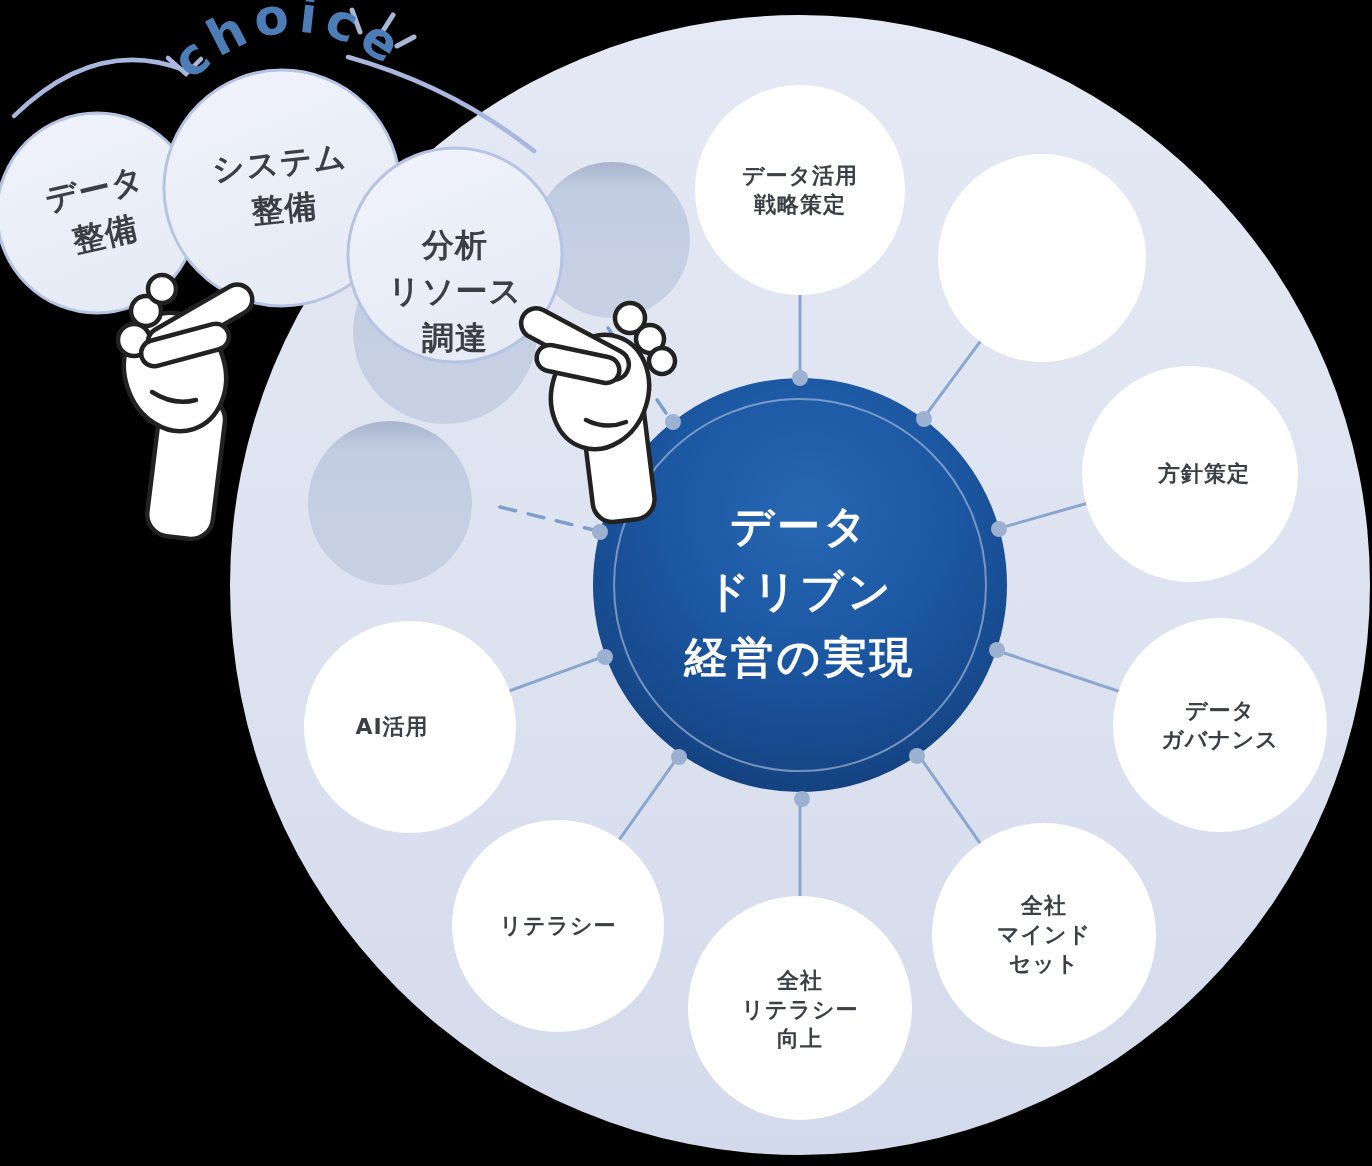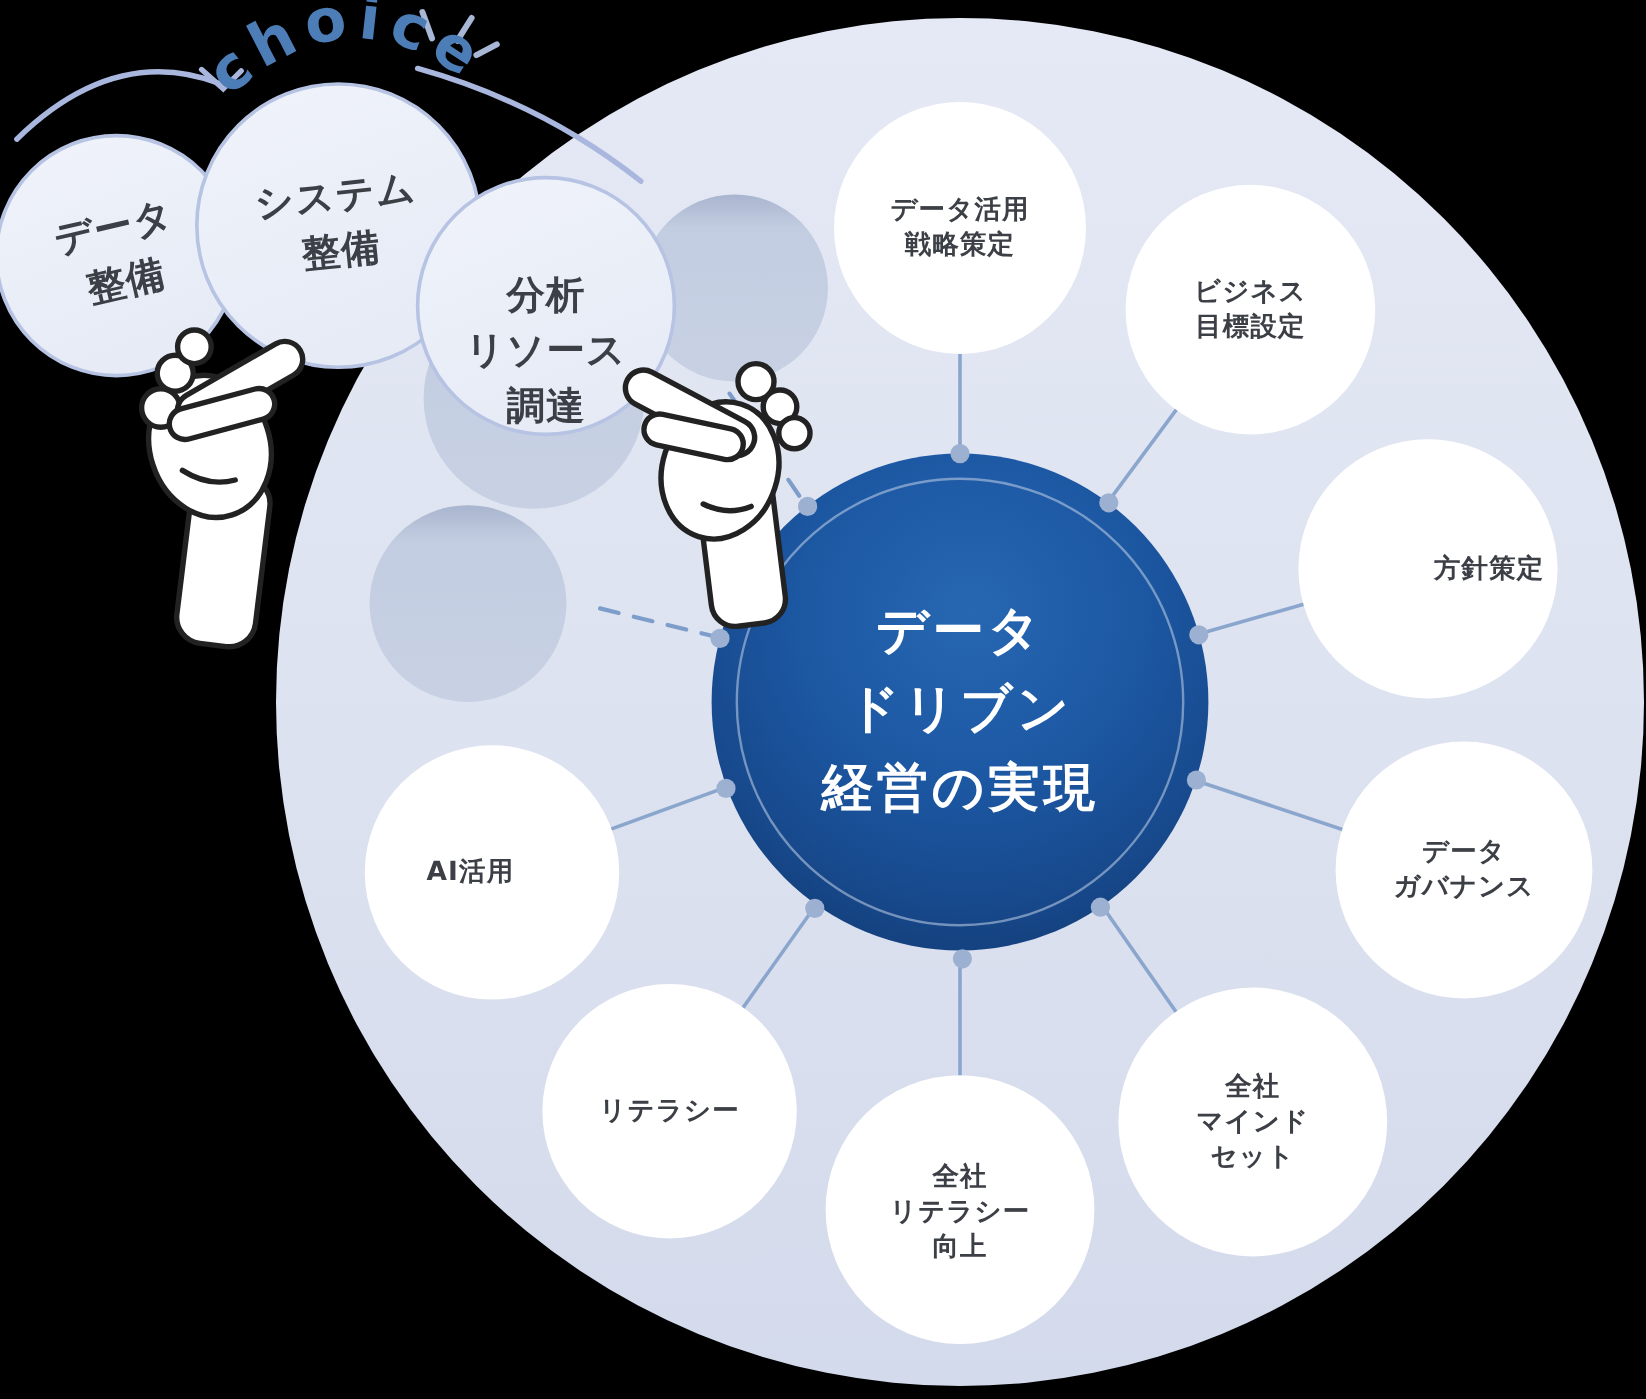--- a/index.html
+++ b/index.html
@@ -160,23 +160,21 @@
       <path d="M 586 420 q 20 10 40 2" fill="none"></path>
     </g>
   </svg>
 
   <div class="label center-label" style="left:800px;top:592px;">データ
 ドリブン
 経営の実現</div>
 
   <div class="label sat-label" style="left:800px;top:190px;">データ活用
 戦略策定</div>
-  <div class="label sat-label" style="left:1042px;top:258px;">ビジネス
-目標設定</div>
-  <div class="label sat-label" style="left:1241px;top:474px;">方針策定</div>
+  <div class="label sat-label" style="left:1204px;top:474px;">方針策定</div>
   <div class="label sat-label" style="left:1220px;top:725px;">データ
 ガバナンス</div>
   <div class="label sat-label" style="left:1044px;top:935px;">全社
 マインド
 セット</div>
   <div class="label sat-label" style="left:800px;top:1010px;">全社
 リテラシー
 向上</div>
   <div class="label sat-label" style="left:558px;top:926px;">リテラシー</div>
   <div class="label sat-label" style="left:392px;top:727px;">AI活用</div>

